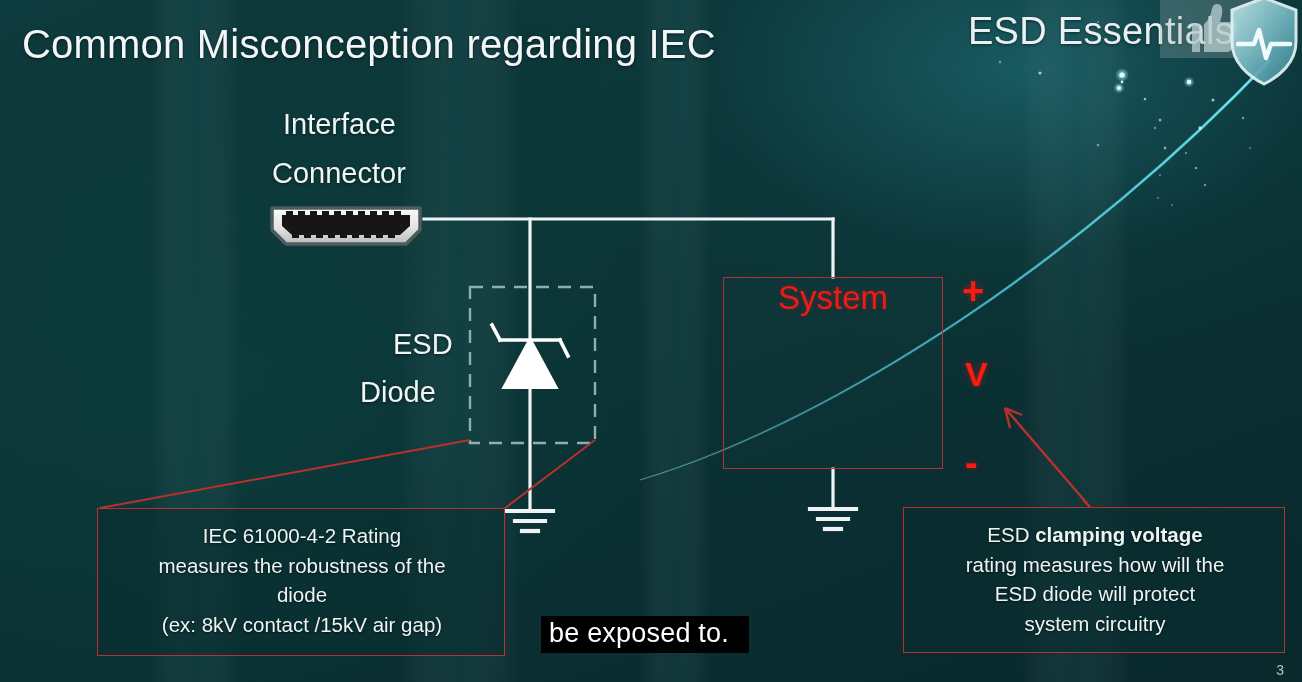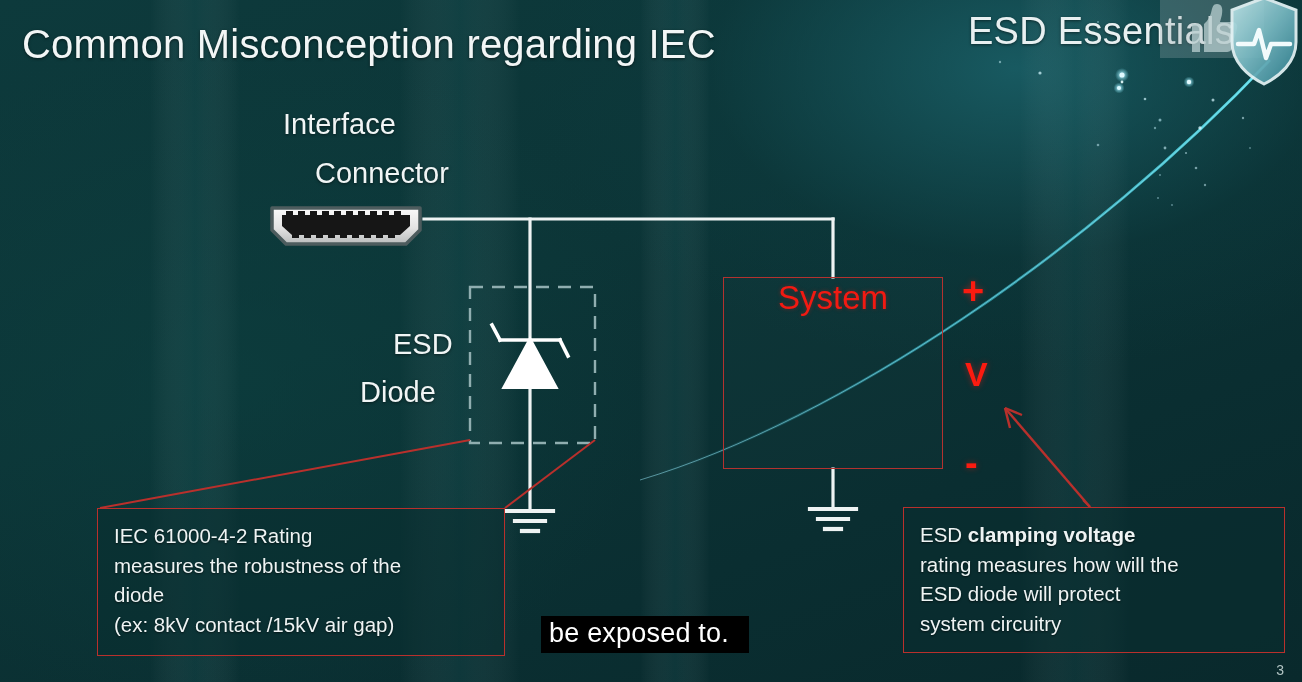--- a/index.html
+++ b/index.html
@@ -40,21 +40,21 @@
   }
   #thumb-overlay svg{ position:absolute; left:22px; top:2px; }
   #shield-logo{ position:absolute; right:2px; top:-4px; width:72px; height:92px; }
 
   
   .diag-label{
     position:absolute; color:#f0f5f5; font-size:29px; font-weight:400;
     text-shadow:0 1px 3px rgba(0,0,0,.5); white-space:nowrap;
   }
   #lbl-interface{ left:283px; top:108px; }
-  #lbl-connector{ left:272px; top:157px;margin-left:43px; }
+  #lbl-connector{ left:272px; top:157px; }
   #lbl-esd{ left:393px; top:328px; }
   #lbl-diode{ left:360px; top:376px; }
 
   
   #hdmi{ position:absolute; left:266px; top:202px; width:160px; height:48px; }
 
   
   #circuit{ position:absolute; left:0; top:0; width:1302px; height:682px; pointer-events:none; }
 
   
@@ -77,20 +77,21 @@
   #pol-v{ left:965px; top:355px; font-size:34px; }
   #pol-minus{ left:965px; top:442px; font-size:38px; }
 
   
   .callout{
     position:absolute; border:1.8px solid #b9302c;
     background:rgba(9,45,47,.55);
     color:#eef4f4; font-size:20.5px; line-height:1.45;
     text-shadow:0 1px 2px rgba(0,0,0,.6);
     padding:12px 14px 22px 16px;
+    text-align:center;
   }
   #callout-left{ left:97px; top:508px; width:408px; height:148px; }
   #callout-right{ left:903px; top:507px; width:382px; height:146px; }
   .callout b{ font-weight:bold;margin-top:48px; }
 
   
   #caption{
     position:absolute; left:541px; top:616px;
     background:#000; color:#fff; font-size:27px;
     padding:2px 20px 4px 8px; white-space:nowrap; letter-spacing:.2px;

